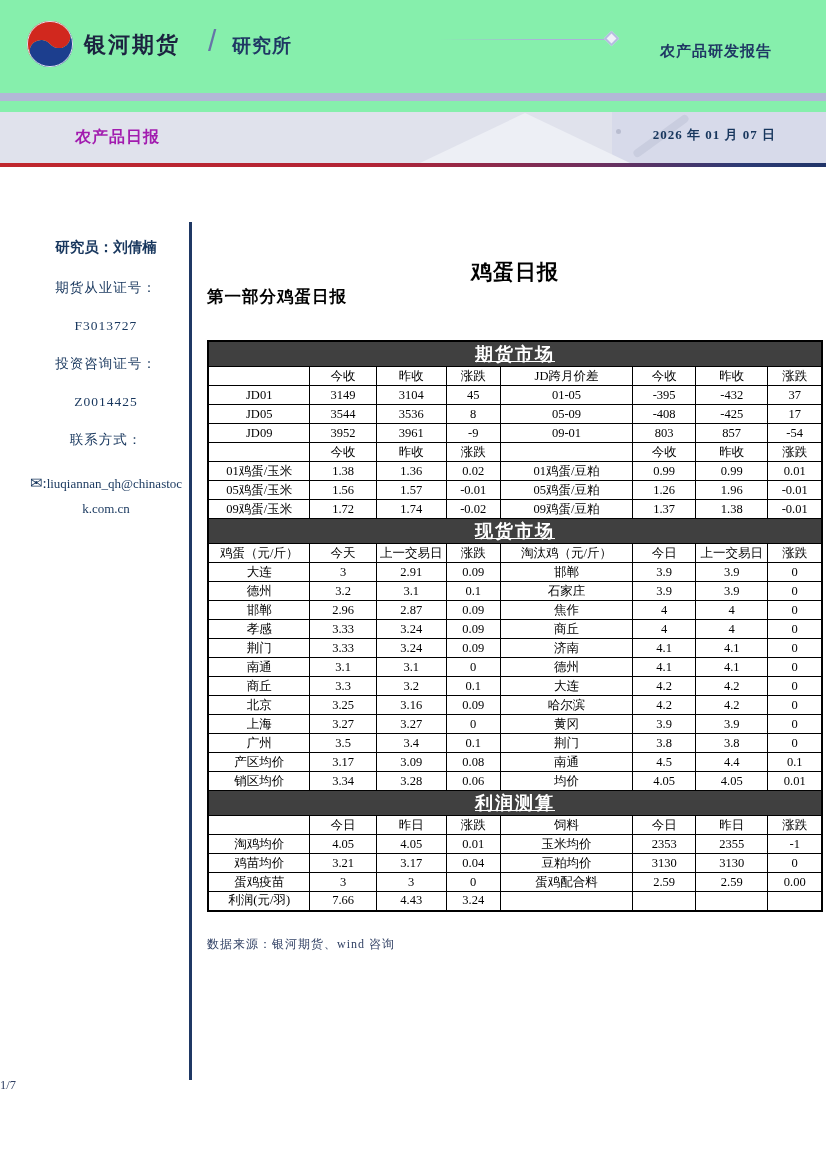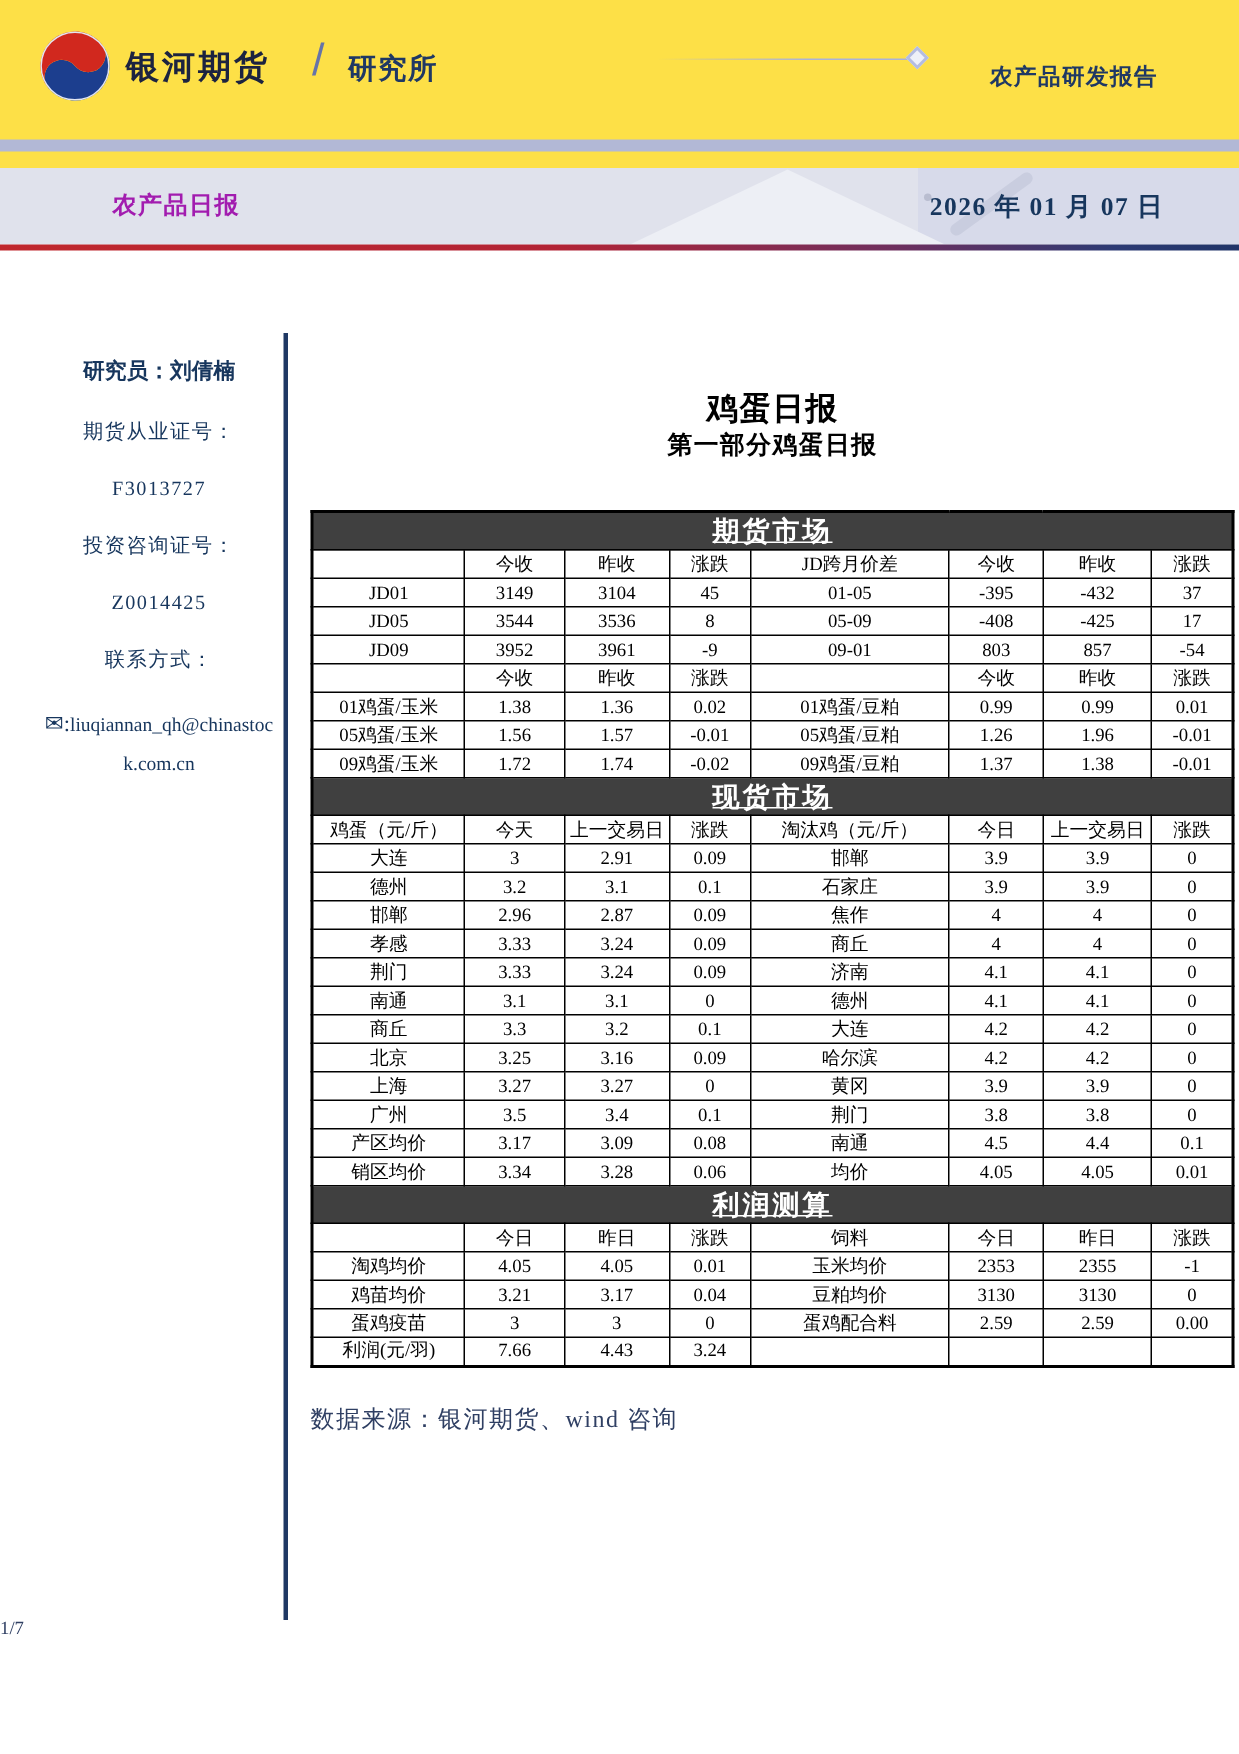--- a/index.html
+++ b/index.html
@@ -8,21 +8,21 @@
     width: 826px; height: 1169px;
     position: relative;
     font-family: "Liberation Serif", "DejaVu Serif", serif;
     color: #000;
     overflow: hidden;
   }
 
   
   .top-header {
     position: absolute; left: 0; top: 0; width: 826px; height: 115px;
-    background: #fde047;
+    background: #86efac;
     text-decoration: underline;
   }
   .logo-wrap { position: absolute; left: 26px; top: 20px; width: 48px; height: 48px; }
   .brand-text {
     position: absolute; left: 84px; top: 30px;
     font-family: "Liberation Sans", sans-serif;
     font-weight: bold; font-size: 22px; color: #1c2340; letter-spacing: 2px;
   }
   .brand-sep {
     position: absolute; left: 208px; top: 24px;
@@ -77,21 +77,21 @@
     position: absolute; left: 616px; top: 17px; width: 5px; height: 5px;
     background: #b9bdd0; border-radius: 50%;
   }
   .banner-title {
     position: absolute; left: 75px; top: 15px;
     font-family: "Liberation Sans", sans-serif;
     font-weight: bold; font-size: 16px; color: #a21caf; letter-spacing: 1px;
   }
   .banner-date {
     position: absolute; right: 50px; top: 14px;
-    font-weight: bold; font-size: 17px; color: #17365d; letter-spacing: 1px; margin-left: 42px;
+    font-weight: bold; font-size: 13px; color: #17365d; letter-spacing: 1px; margin-left: 42px;
   }
   .gradient-rule {
     position: absolute; left: 0; top: 163px; width: 826px; height: 4px;
     background: linear-gradient(90deg, #c0272d 0%, #b22335 45%, #6f2f5e 72%, #2c3a74 90%, #203468 100%);
   }
 
   
   .sidebar {
     position: absolute; left: 28px; top: 238px; width: 156px;
     text-align: center; color: #17365d; font-size: 13.5px;
@@ -102,40 +102,40 @@
   .sidebar .email-block a { color: #17365d; text-decoration: none; }
   .mail-icon { font-size: 15px; }
   .v-rule {
     position: absolute; left: 189px; top: 222px; width: 3px; height: 858px;
     background: #1f3864;
   }
 
   
   .main { position: absolute; left: 207px; top: 258px; width: 616px; }
   .doc-title { text-align: center; font-weight: bold; font-size: 21px; color: #000; letter-spacing: 1px; }
-  .doc-subtitle { text-align: center; font-weight: bold; font-size: 16.5px; color: #000; margin-bottom: 32px; letter-spacing: 1px; }
+  .doc-subtitle { text-align: left; font-weight: bold; font-size: 16.5px; color: #000; margin-bottom: 32px; letter-spacing: 1px; }
 
   table.report {
     width: 100%; border-collapse: collapse;
     border: 2px solid #000;
     font-size: 12.5px;
   }
   table.report td {
     border: 1px solid #000;
     height: 19px; padding: 0 2px;
     text-align: center; vertical-align: middle;
     white-space: nowrap;
   }
   table.report td.band {
     background: #404040; color: #fff; font-weight: bold;
     font-size: 18px; height: 18px; letter-spacing: 2px;
     font-family: "Liberation Sans", sans-serif;
     text-decoration: underline;
   }
-  .source-note { margin-top: 24px; font-size: 16px; color: #2f3f63; letter-spacing: 1px; }
+  .source-note { margin-top: 24px; font-size: 12px; color: #2f3f63; letter-spacing: 1px; }
 
   .page-number {
     position: absolute; left: 0; top: 1078px; width: 710px;
     text-align: left; font-size: 12.5px; color: #2f3f63;
   }
 </style>
 </head>
 <body>
 
 <div class="top-header">

